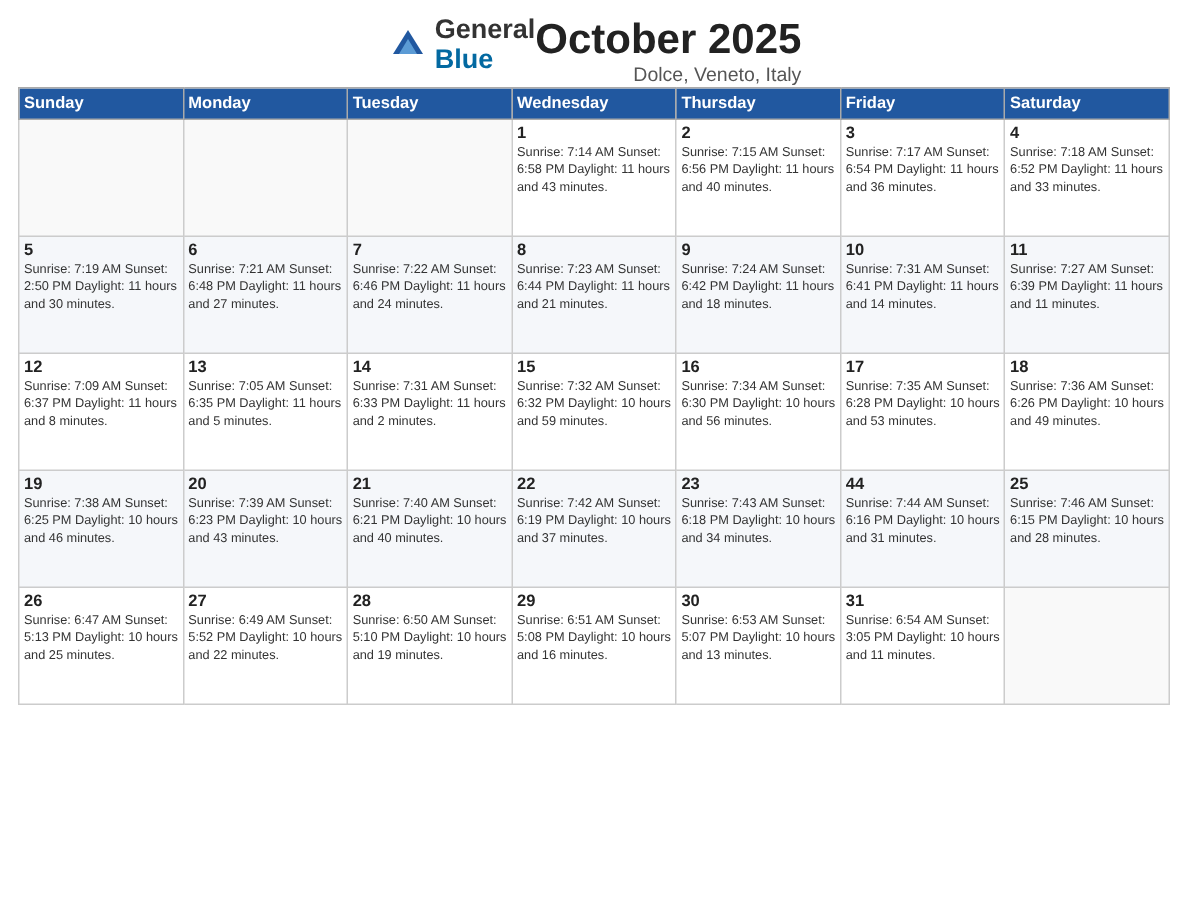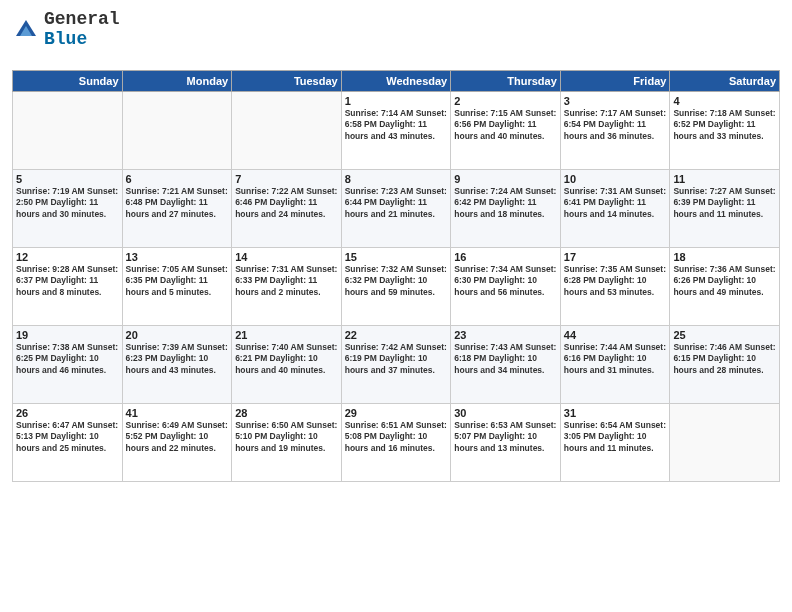--- a/index.html
+++ b/index.html
@@ -12,23 +12,22 @@
     }
     .page {
       width: 792px;
       height: 612px;
       background: #fff;
       padding: 10px 12px;
     }
     .header {
       display: flex;
       align-items: flex-start;
-      justify-content: flex-start;
-      margin-bottom: 20px;
-      font-family: Liberation Mono, monospace;
+      justify-content: center;
+      margin-bottom: 1px;
     }
     .logo {
       display: flex;
       align-items: center;
       gap: 4px;
     }
     .logo-text {
       font-size: 18px;
       font-weight: bold;
       line-height: 1.1;
@@ -55,21 +54,21 @@
       width: 100%;
       border-collapse: collapse;
       table-layout: fixed;
     }
     .calendar th {
       background: #2158a0;
       color: #fff;
       font-size: 11px;
       font-weight: bold;
       padding: 4px 3px;
-      text-align: right;
+      text-align: left;
       border: 1px solid #aaa;
     }
     .calendar td {
       vertical-align: top;
       border: 1px solid #ccc;
       padding: 3px 3px;
       font-size: 9px;
       color: #333;
       height: 78px;
       background: #fff;
@@ -81,41 +80,44 @@
       font-size: 11px;
       font-weight: bold;
       color: #222;
       display: block;
       margin-bottom: 1px;
     }
     .cell-text {
       font-size: 8.5px;
       line-height: 1.35;
       color: #333;
-      font-weight: bold;
     }
     .empty-cell {
       background: #f9f9f9 !important;
     }
   </style>
 </head>
 <body>
 
 <div class="page">
   <div class="header">
     <div class="logo">
       <svg class="logo-icon" viewBox="0 0 28 28" xmlns="http://www.w3.org/2000/svg">
         <polygon points="14,4 24,20 4,20" fill="#2158a0"></polygon>
         <polygon points="14,10 20,20 8,20" fill="#5b9bd5"></polygon>
       </svg>
       <div class="logo-text">
         <span class="logo-general">General</span><br>
         <span class="logo-blue">Blue</span>
       </div>
     </div>
+    <div class="title-block">
+      <div class="month-title">October 2025</div>
+      <div class="subtitle">Dolce, Veneto, Italy</div>
+    </div>
   </div>
 
   <table class="calendar">
     <thead>
       <tr>
       <th>Sunday</th>
           <th>Monday</th>
           <th>Tuesday</th>
           <th>Wednesday</th>
           <th>Thursday</th>
@@ -204,21 +206,21 @@
             <span class="day-number">11</span>
             <div class="cell-text">Sunrise: 7:27 AM
 Sunset: 6:39 PM
 Daylight: 11 hours
 and 11 minutes.</div>
           </td>
         </tr>
         <tr>
           <td>
             <span class="day-number">12</span>
-            <div class="cell-text">Sunrise: 9:28 AM
+            <div class="cell-text">Sunrise: 7:09 AM
 Sunset: 6:37 PM
 Daylight: 11 hours
 and 8 minutes.</div>
           </td>
           <td>
             <span class="day-number">13</span>
             <div class="cell-text">Sunrise: 7:05 AM
 Sunset: 6:35 PM
 Daylight: 11 hours
 and 5 minutes.</div>
@@ -312,21 +314,21 @@
         </tr>
         <tr>
           <td>
             <span class="day-number">26</span>
             <div class="cell-text">Sunrise: 6:47 AM
 Sunset: 5:13 PM
 Daylight: 10 hours
 and 25 minutes.</div>
           </td>
           <td>
-            <span class="day-number">41</span>
+            <span class="day-number">27</span>
             <div class="cell-text">Sunrise: 6:49 AM
 Sunset: 5:52 PM
 Daylight: 10 hours
 and 22 minutes.</div>
           </td>
           <td>
             <span class="day-number">28</span>
             <div class="cell-text">Sunrise: 6:50 AM
 Sunset: 5:10 PM
 Daylight: 10 hours

